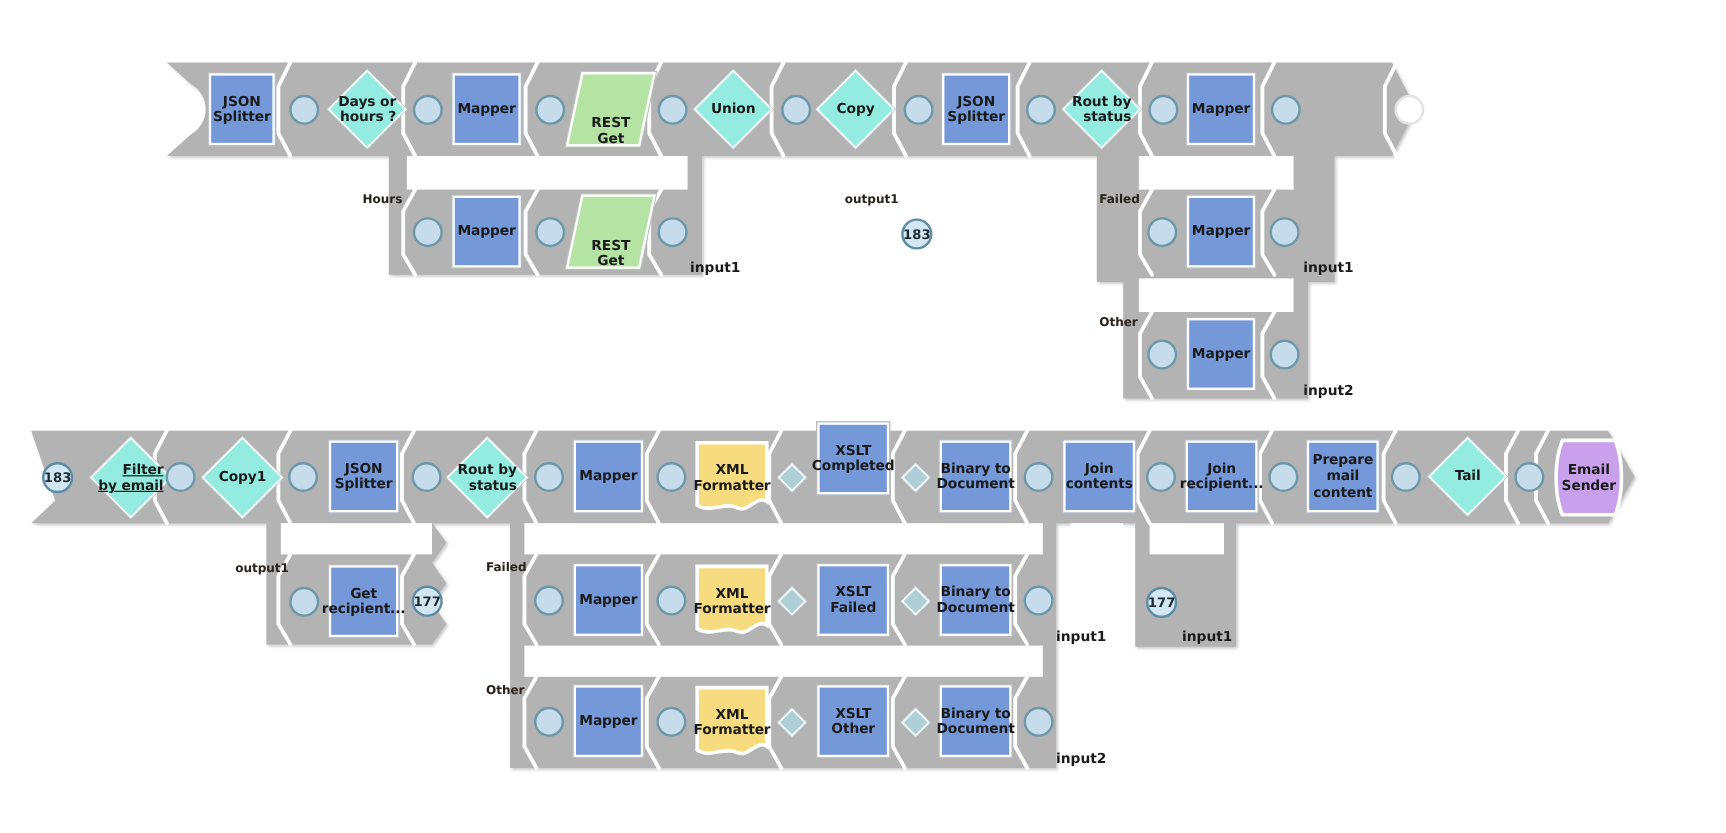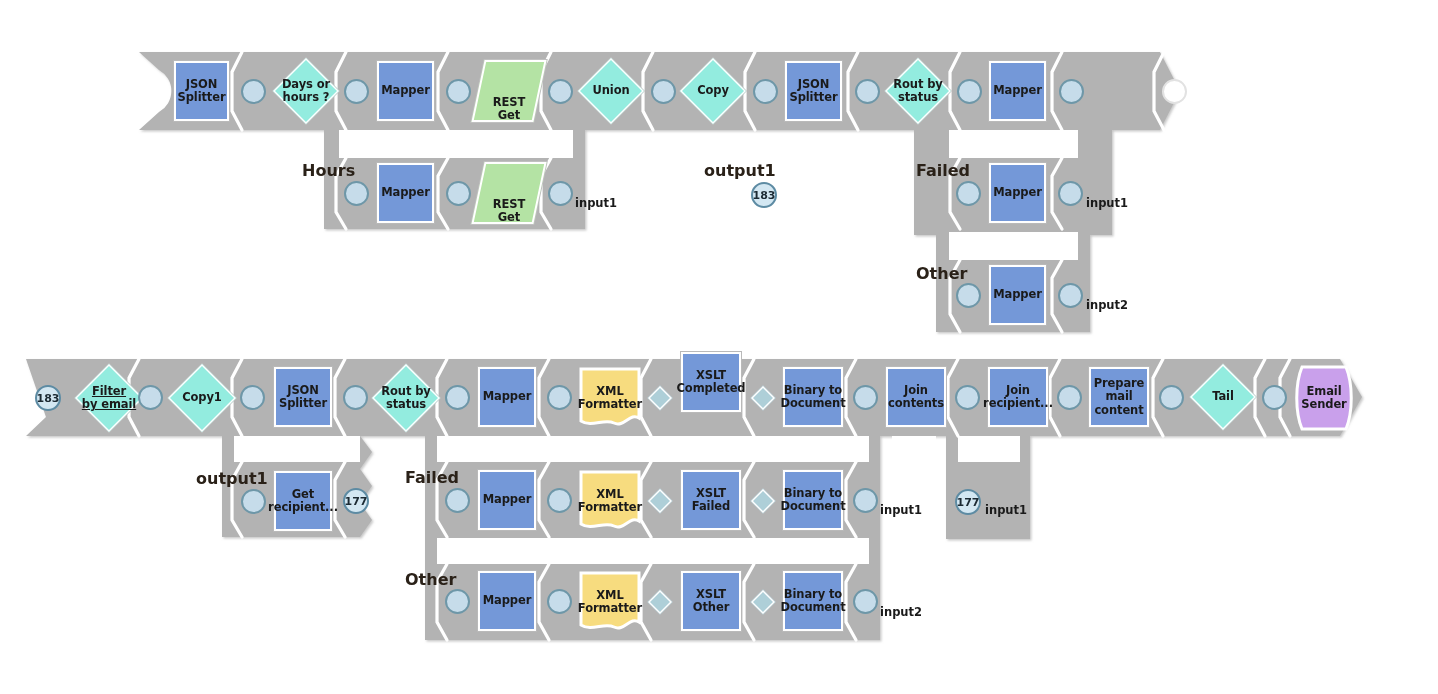--- a/index.html
+++ b/index.html
@@ -24,21 +24,21 @@
   }
   .node span{display:block;padding:0 2px;}
 
   
   .n-rect{
     background:#7498d8;border:2.5px solid #ffffff;
     box-shadow:0 0 0 1px #b9b9b9;
   }
   
   .n-diamond{
-    background:transparent;border:none;
+    background:transparent;border:none;text-align:right;
   }
   .n-diamond .dm{
     position:absolute;left:0;top:0;width:100%;height:100%;
     background:#93ecdf;
     transform:rotate(45deg) scale(0.707);
     border:2.5px solid #ffffff;
     box-sizing:border-box;
     box-shadow:0 0 0 1px #c3c3c3;
   }
   .n-diamond span{position:relative;z-index:2;}
@@ -87,26 +87,27 @@
   .badge{
     position:absolute;border-radius:50%;
     background:#d3e7f2;border:2.5px solid #5d8ba3;
     box-sizing:border-box;
     display:flex;align-items:center;justify-content:center;
     font-size:11px;font-weight:bold;color:#1c2a33;
   }
 
   
   .blabel{
-    position:absolute;font-size:16px;font-weight:bold;color:#2a2118;
+    position:absolute;font-size:10px;font-weight:bold;color:#2a2118;
     white-space:nowrap;
   }
   .plabel{
     position:absolute;font-size:11.5px;font-weight:bold;color:#1a1a1a;
     white-space:nowrap;
+    margin-top:20px;
   }
 </style>
 </head>
 <body>
 
 <div id="canvas">
 
   <svg class="layer-svg" viewBox="0 0 1438 694" width="1438" height="694" xmlns="http://www.w3.org/2000/svg">
     <defs>
       <filter id="laneShadow" x="-5%" y="-5%" width="115%" height="115%">

